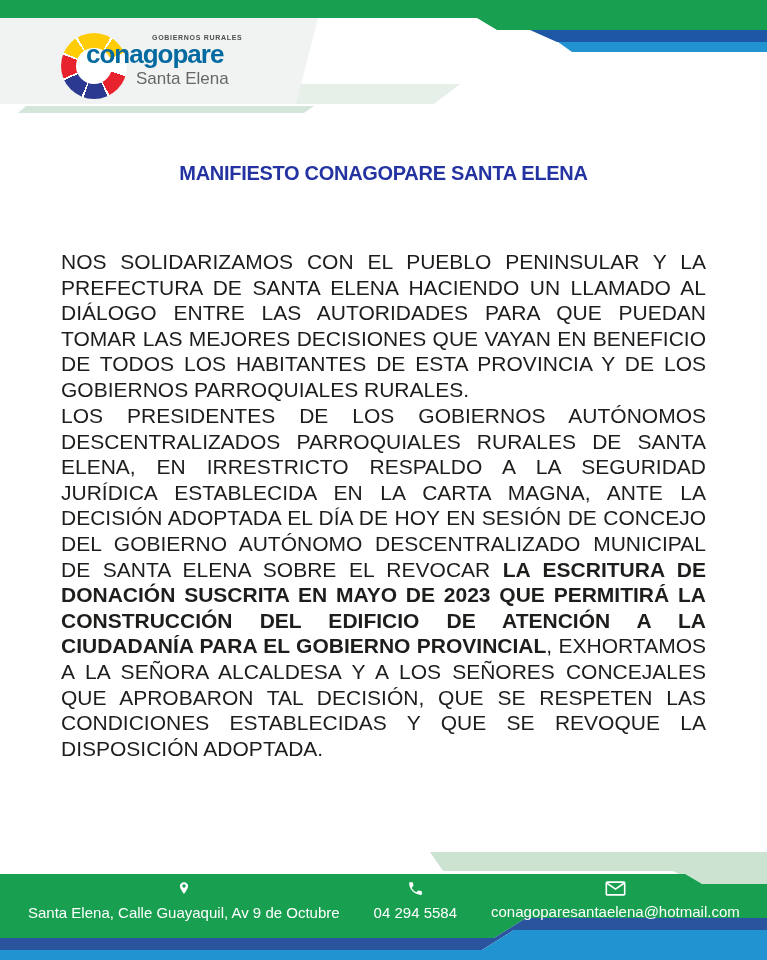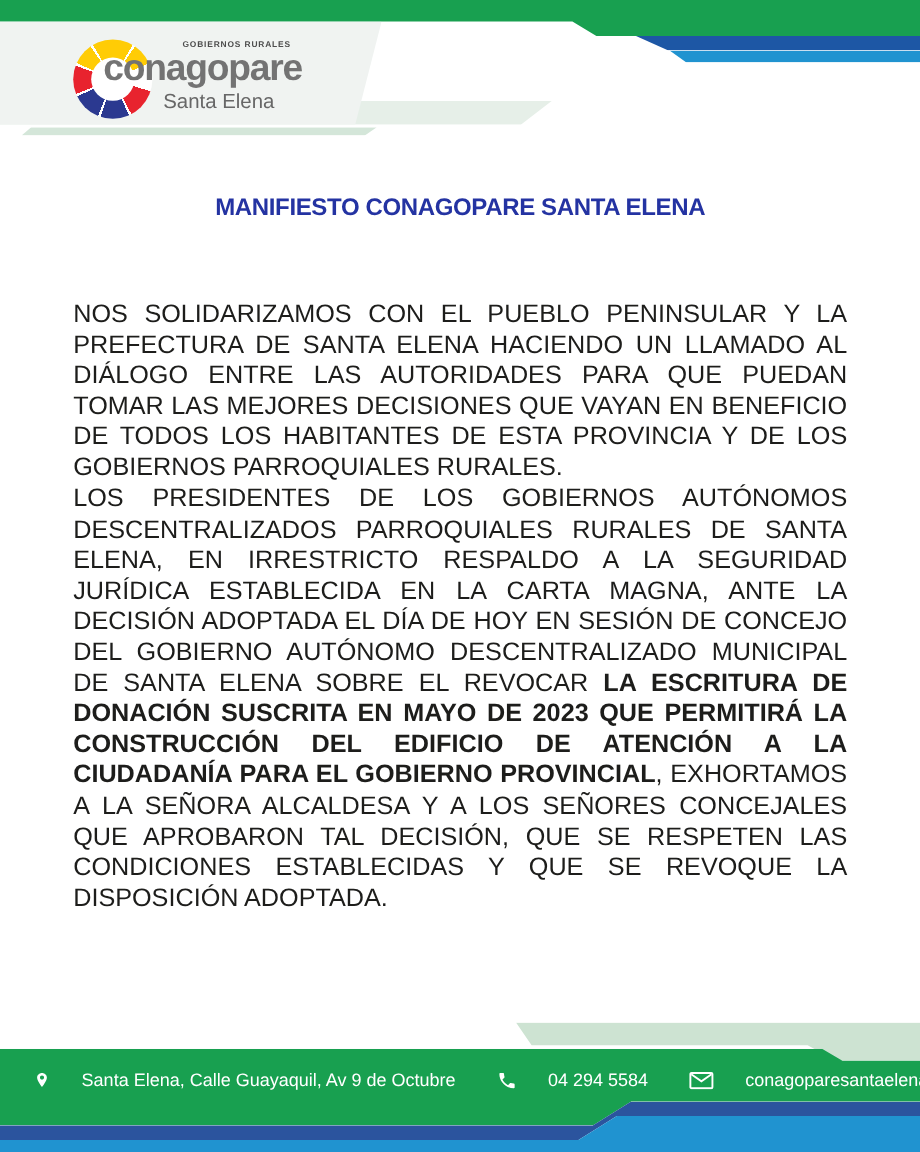--- a/index.html
+++ b/index.html
@@ -28,21 +28,21 @@
       #FFCC05 34deg 66deg,#fff 66deg 108deg,
       #E8232E 108deg 152deg,#fff 152deg 156deg,
       #2B3990 156deg 198deg,#fff 198deg 202deg,
       #2B3990 202deg 244deg,#fff 244deg 248deg,
       #E8232E 248deg 290deg,#fff 290deg 294deg,
       #FFCC05 294deg 326deg,#fff 326deg 330deg,
       #FFCC05 330deg 360deg);}
   .logo-ring::after{content:"";position:absolute;inset:15px;border-radius:50%;background:#fff;}
   .logo-text{position:absolute;left:28px;top:4px;white-space:nowrap;}
   .logo-tagline{margin-left:66px;font-size:7px;font-weight:bold;letter-spacing:0.7px;color:#4d4d4d;}
-  .logo-brand{font-size:31px;font-weight:bold;color:#737373;letter-spacing:-1px;line-height:1.05;}
+  .logo-brand{font-size:26px;font-weight:bold;color:#0369a1;letter-spacing:-1px;line-height:1.05;}
   .logo-region{margin-left:50px;font-size:17px;color:#676767;margin-top:1px;}
 
   
   .title{position:absolute;top:162px;left:0;width:767px;text-align:center;
     font-size:20px;font-weight:bold;color:var(--title_blue);letter-spacing:-0.3px;}
   .para{position:absolute;left:61px;width:645px;font-size:21px;line-height:25.6px;
     text-align:justify;color:#1d1d1b;}
   .p1{top:228px;}
   .p2{top:382px;}
   .quote{position:absolute;top:731px;left:0;width:767px;text-align:center;
@@ -52,21 +52,21 @@
   .ftr-ribbon{position:absolute;top:852px;left:0;width:767px;height:32px;background:var(--pale_green);
     clip-path:polygon(430px 0,767px 0,767px 32px,697px 32px,673px 19px,443px 19px);}
   .ftr-green{position:absolute;top:874px;left:0;width:767px;height:64px;background:var(--green);
     clip-path:polygon(0 0,685px 0,702px 10px,767px 10px,767px 44px,526px 44px,494px 64px,0 64px);}
   .ftr-navy{position:absolute;top:918px;left:0;width:767px;height:32px;background:var(--navy);
     clip-path:polygon(526px 0,767px 0,767px 12px,514px 12px,482px 32px,0 32px,0 20px,494px 20px);}
   .ftr-blue{position:absolute;top:930px;left:0;width:767px;height:30px;background:var(--light_blue);
     clip-path:polygon(514px 0,767px 0,767px 30px,0 30px,0 20px,482px 20px);}
   .ftr-content{position:absolute;top:884px;left:0;width:767px;height:32px;display:flex;
     align-items:center;padding-left:28px;box-sizing:border-box;gap:34px;color:#fff;font-size:15px;}
-  .ftr-item{display:flex;align-items:center;gap:26px;white-space:nowrap;}
+  .ftr-item{display:flex;align-items:center;gap:7px;white-space:nowrap;flex-direction:column;}
   .ftr-item svg{display:block;}
 </style>
 </head>
 <body>
 
 <div class="page">
 
   <div class="hdr-green"></div>
   <div class="hdr-blue1"></div>
   <div class="hdr-blue2"></div>

